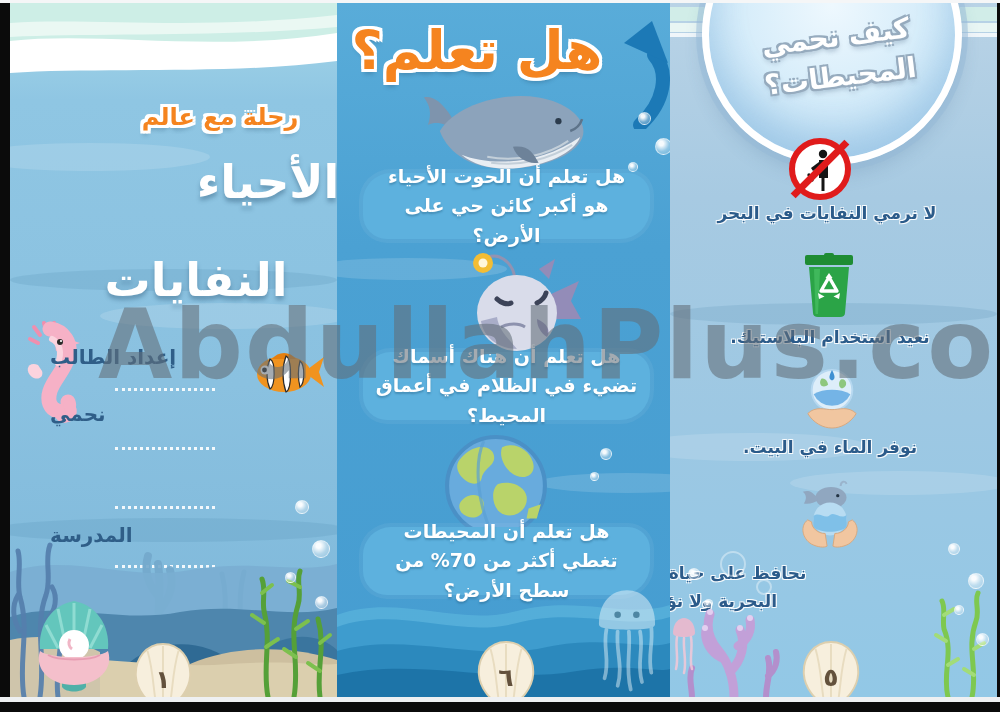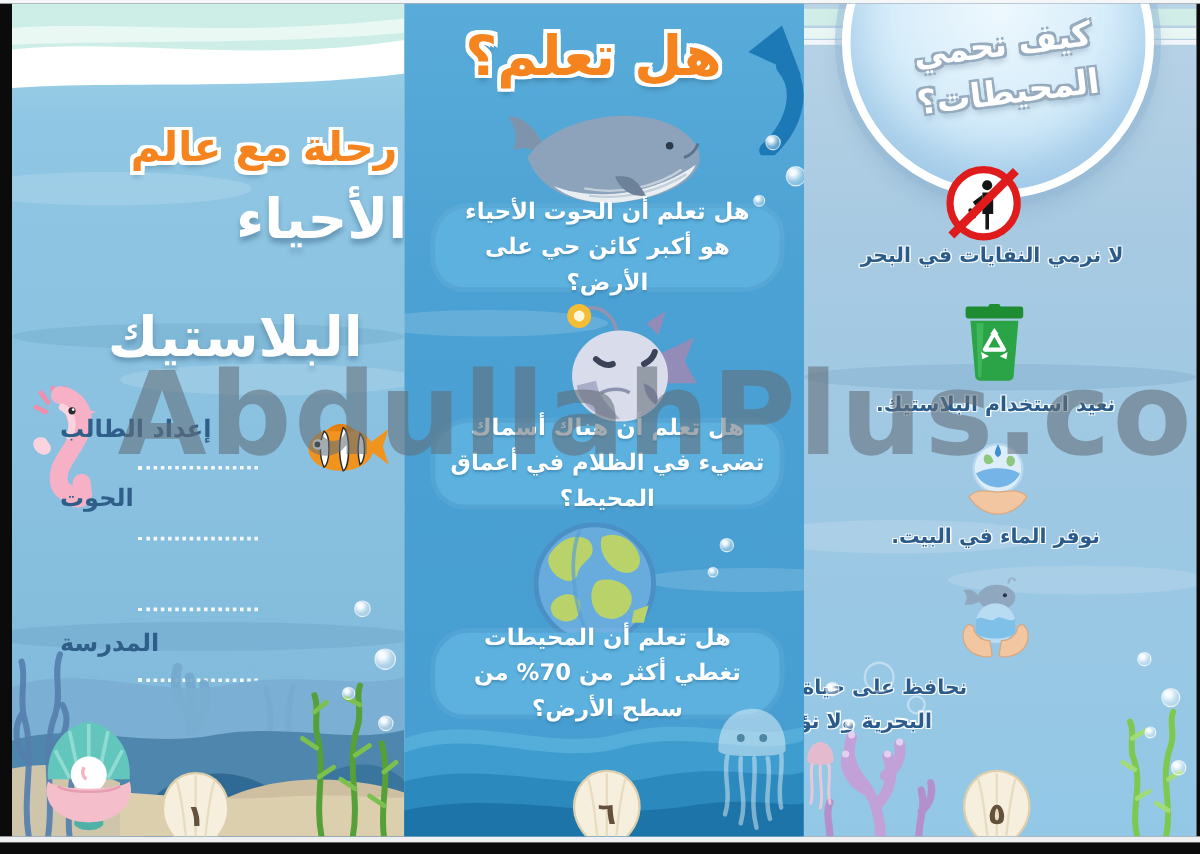--- a/index.html
+++ b/index.html
@@ -73,23 +73,23 @@
       <svg class="abs" style="left:0;top:0" width="327" height="80" viewBox="0 0 327 80">
         <rect width="327" height="42" fill="#cdeee6"></rect>
         <path d="M0 20 C80 14 180 28 327 12 L327 24 C220 34 90 30 0 34 Z" fill="#eaf8f3"></path>
         <path d="M0 38 C90 28 200 50 327 30 L327 58 C220 72 90 64 0 70 Z" fill="#ffffff"></path>
       </svg>
       <div class="abs streak" style="left:-40px;top:140px;width:240px;height:28px"></div>
       <div class="abs streak-dark" style="left:0;top:266px;width:327px;height:22px"></div>
       <div class="abs streak" style="left:90px;top:300px;width:250px;height:26px"></div>
       <div class="abs streak-dark" style="left:-20px;top:515px;width:360px;height:24px"></div>
 
-      <div class="abs ctr t-orange" style="left:210px;top:100px;font-size:34px">رحلة مع عالم</div>
+      <div class="abs ctr t-orange" style="left:210px;top:100px;font-size:24px">رحلة مع عالم</div>
       <div class="abs ctr t-white-big" style="left:258px;top:152px;font-size:46px">الأحياء</div>
-      <div class="abs ctr t-white-big" style="left:186px;top:250px;font-size:46px">البلاستيك</div>
+      <div class="abs ctr t-white-big" style="left:186px;top:250px;font-size:46px">النفايات</div>
 
       <svg class="abs" style="left:4px;top:318px" width="72" height="115" viewBox="0 0 72 115">
         <g stroke="#ef8fae" stroke-width="4" stroke-linecap="round">
           <path d="M26 14 L20 6"></path>
             <path d="M32 10 L30 2"></path>
             <path d="M38 10 L40 2"></path>
             <path d="M24 22 L16 18"></path>
         </g>
         <path d="M36 8 C50 10 58 22 54 36 C50 50 40 58 36 70 C33 80 36 88 44 90 C52 92 56 86 54 81" fill="none" stroke="#f6b1c6" stroke-width="15" stroke-linecap="round"></path>
         <path d="M54 84 C60 86 60 96 52 97 C46 98 43 92 46 88" fill="none" stroke="#f6b1c6" stroke-width="9" stroke-linecap="round"></path>
@@ -108,21 +108,21 @@
           <path d="M16 12 C12 21 12 33 16 42 C21 39 22 15 16 12Z"></path>
           <path d="M32 9 C28 20 28 34 32 45 C38 42 38 12 32 9Z"></path>
           <path d="M46 14 C44 22 44 32 46 40 C51 36 51 18 46 14Z"></path>
         </g>
         <circle cx="11" cy="23" r="4.5" fill="#fff"></circle>
           <circle cx="10.5" cy="23" r="2.4" fill="#1c1c1c"></circle>
       </svg>
 
       <div class="field-label t-navy" style="top:342px">إعداد الطالب</div>
       <div class="dots" style="top:385px"></div>
-      <div class="field-label t-navy" style="top:399px">الحوت</div>
+      <div class="field-label t-navy" style="top:399px">نحمي</div>
       <div class="dots" style="top:444px"></div>
       <div class="dots" style="top:503px"></div>
       <div class="field-label t-navy" style="top:520px">المدرسة</div>
       <div class="dots" style="top:562px"></div>
 
       <svg class="abs" style="left:0;top:509px" width="327" height="185" viewBox="0 0 327 185">
         <g stroke="#74a9cc" stroke-width="8" fill="none" stroke-linecap="round" opacity=".9">
           <path d="M150 130 C146 100 152 78 148 52"></path>
           <path d="M148 84 C138 72 134 58 138 44"></path>
           <path d="M150 98 C160 86 164 72 160 58"></path>
@@ -194,21 +194,21 @@
             <use href="#pageshell-shape"></use>
           </svg>
         <div class="num">١</div>
       </div>
     </div>
 
     <div class="panel panel-facts">
       <div class="abs streak" style="left:-30px;top:255px;width:200px;height:22px"></div>
       <div class="abs streak" style="left:200px;top:470px;width:180px;height:20px"></div>
 
-      <div class="abs ctr t-orange" style="left:158px;top:16px;font-size:46px">هل تعلم؟</div>
+      <div class="abs ctr t-orange" style="left:140px;top:16px;font-size:54px">هل تعلم؟</div>
 
       <svg class="abs" style="left:243px;top:8px" width="92" height="118" viewBox="0 0 92 118">
         <path d="M60 114 C84 92 90 62 74 44" fill="none" stroke="#1c79b6" stroke-width="14" stroke-linecap="round"></path>
         <polygon points="88,52 44,32 72,10" fill="#1c79b6"></polygon>
       </svg>
 
       <div class="bub" style="left:301px;top:109px;width:13px;height:13px"></div>
       <div class="bub" style="left:318px;top:135px;width:17px;height:17px"></div>
       <div class="bub" style="left:291px;top:159px;width:10px;height:10px"></div>
 

